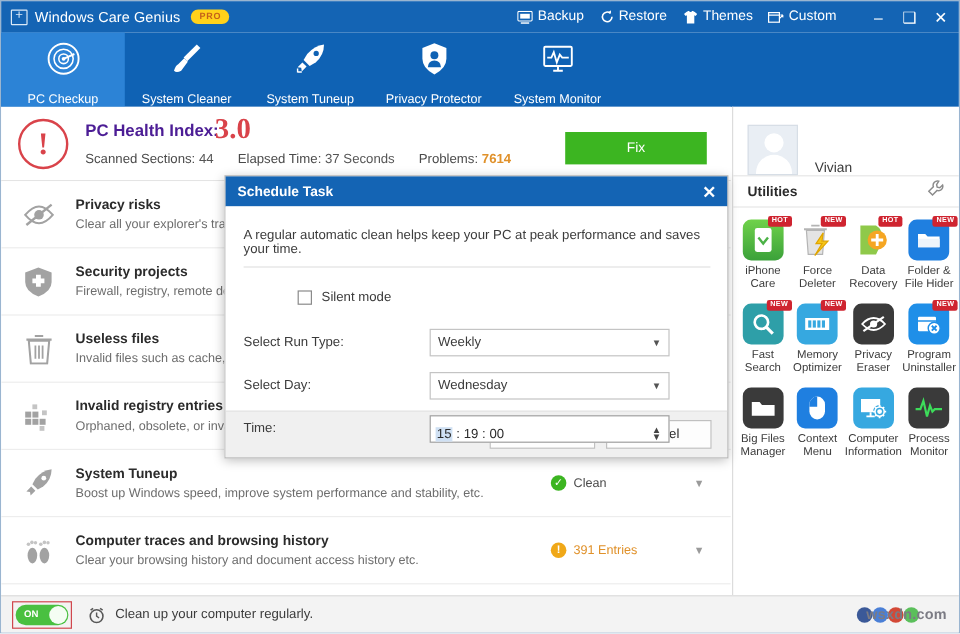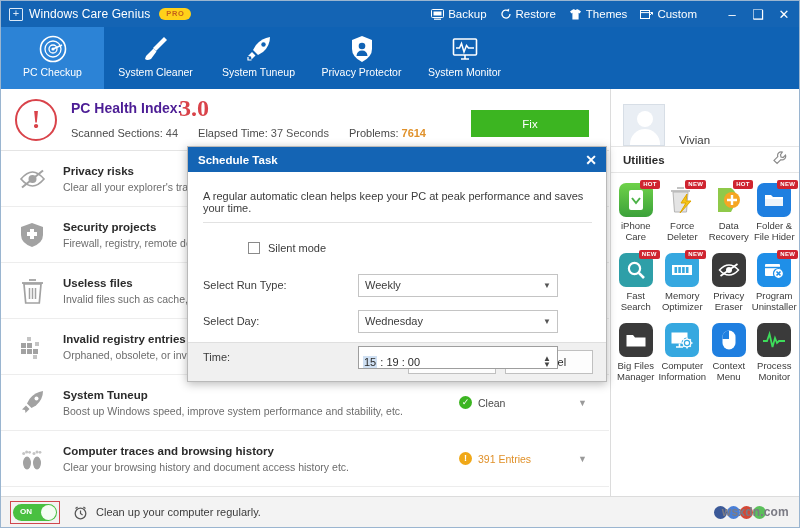--- a/index.html
+++ b/index.html
@@ -53,21 +53,21 @@
     position: absolute; left: 0; top: 26px; width: 798px; height: 62px;
     background: #0f62b4;
     display: flex;
   }
   .navtab {
     width: 103px; height: 62px; display: flex; flex-direction: column;
     align-items: center; justify-content: flex-start; padding-top: 5px;
     color: #fff; font-size: 10.5px; cursor: pointer; position: relative;
   }
   .navtab .ico { height: 33px; display: flex; align-items: center; justify-content: center; }
-  .navtab .lbl { margin-top: 1px; }
+  .navtab .lbl { margin-top: 12px; }
   .navtab.active { background: #2c83d6; }
   .navbar .navspacer { flex: 1; }
 
   
   .health {
     position: absolute; left: 0; top: 88px; width: 608px; height: 62px;
     background: #fff; border-bottom: 1px solid #e4e4e4;
   }
   .excl-circle {
     position: absolute; left: 14px; top: 10px; width: 42px; height: 42px;
@@ -649,44 +649,44 @@
             <svg width="22" height="17" viewBox="0 0 22 17">
                 <path d="M1.5 3 H8 L10 5.5 H20.5 V14.5 H1.5 Z" fill="#fff"></path>
               </svg>
           </div>
         </div>
         <div class="utillbl">Big Files Manager</div>
       </div>
 
       <div class="utilcell">
         <div class="utilicon">
+          <div class="sq" style="background:#1f7fe0">
+            <svg width="16" height="22" viewBox="0 0 16 22">
+                <rect x="1.5" y="1.5" width="13" height="19" rx="6.5" fill="#fff"></rect>
+                <path d="M8 1.5 V10 H1.5 V8 A6.5 6.5 0 0 1 8 1.5 Z" fill="#1f7fe0"></path>
+              </svg>
+          </div>
+        </div>
+        <div class="utillbl">Context Menu</div>
+      </div>
+
+      <div class="utilcell">
+        <div class="utilicon">
           <div class="sq" style="background:#36a8e0">
             <svg width="24" height="20" viewBox="0 0 24 20">
                 <rect x="1.5" y="2.5" width="16" height="11" fill="#fff"></rect>
                 <path d="M6 17 H13 M9.5 13.5 V17" stroke="#fff" stroke-width="1.6"></path>
                 <circle cx="17" cy="13" r="5" fill="#fff" stroke="#36a8e0"></circle>
                 <circle cx="17" cy="13" r="2" fill="#36a8e0"></circle>
                 <path d="M17 7.5 V18.5 M11.5 13 H22.5 M13.3 9.3 L20.7 16.7 M20.7 9.3 L13.3 16.7" stroke="#fff" stroke-width="1.6"></path>
                 <circle cx="17" cy="13" r="2.6" fill="#fff" stroke="#36a8e0" stroke-width="1.2"></circle>
               </svg>
           </div>
         </div>
         <div class="utillbl">Computer Information</div>
-      </div>
-
-      <div class="utilcell">
-        <div class="utilicon">
-          <div class="sq" style="background:#1f7fe0">
-            <svg width="16" height="22" viewBox="0 0 16 22">
-                <rect x="1.5" y="1.5" width="13" height="19" rx="6.5" fill="#fff"></rect>
-                <path d="M8 1.5 V10 H1.5 V8 A6.5 6.5 0 0 1 8 1.5 Z" fill="#1f7fe0"></path>
-              </svg>
-          </div>
-        </div>
-        <div class="utillbl">Context Menu</div>
       </div>
 
       <div class="utilcell">
         <div class="utilicon">
           <div class="sq" style="background:#3a3a3a">
             <svg width="26" height="20" viewBox="0 0 26 20">
                 <path d="M2 11 H6 L8.5 4 L11.5 17 L14 8 L16 13 L18 11 H24" fill="none" stroke="#3ddc5a" stroke-width="1.8"></path>
               </svg>
           </div>
         </div>

